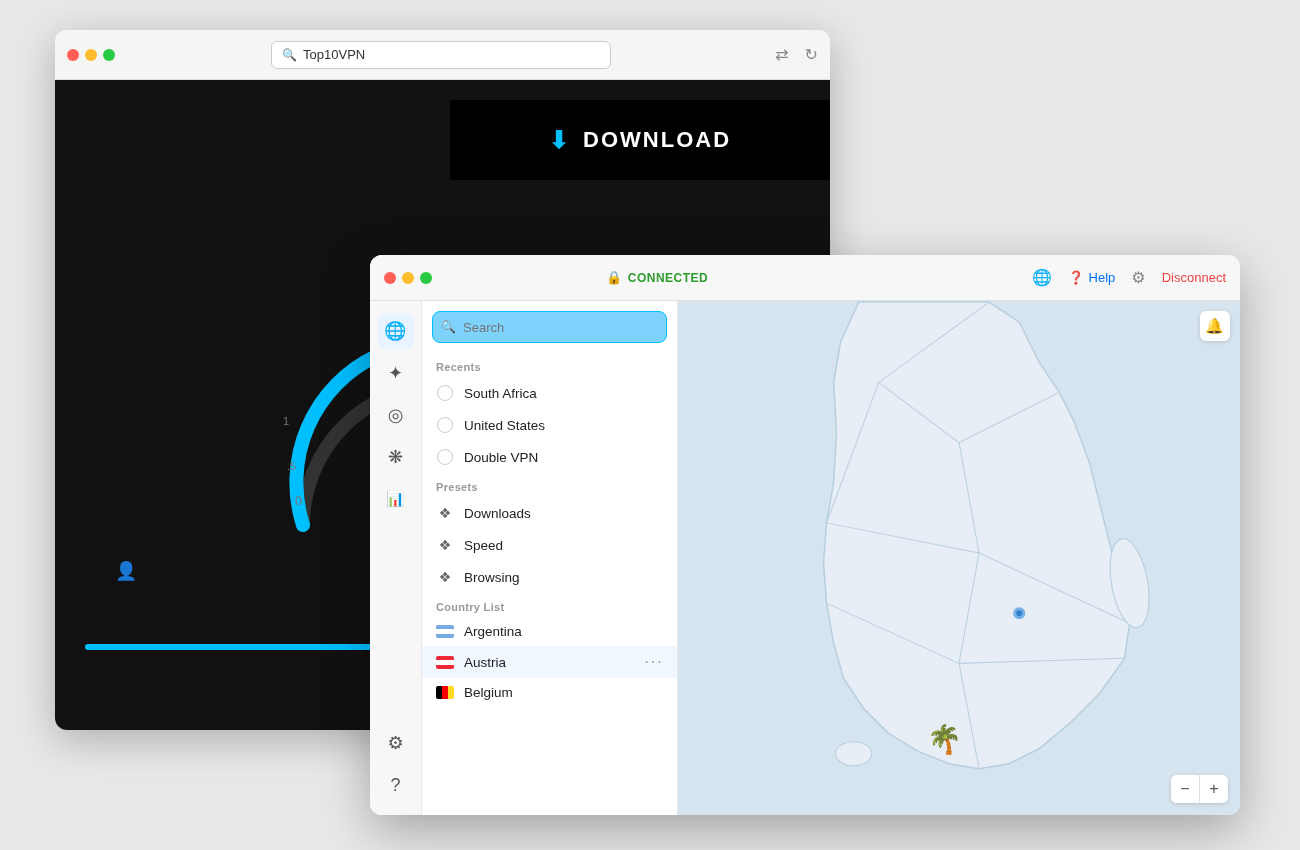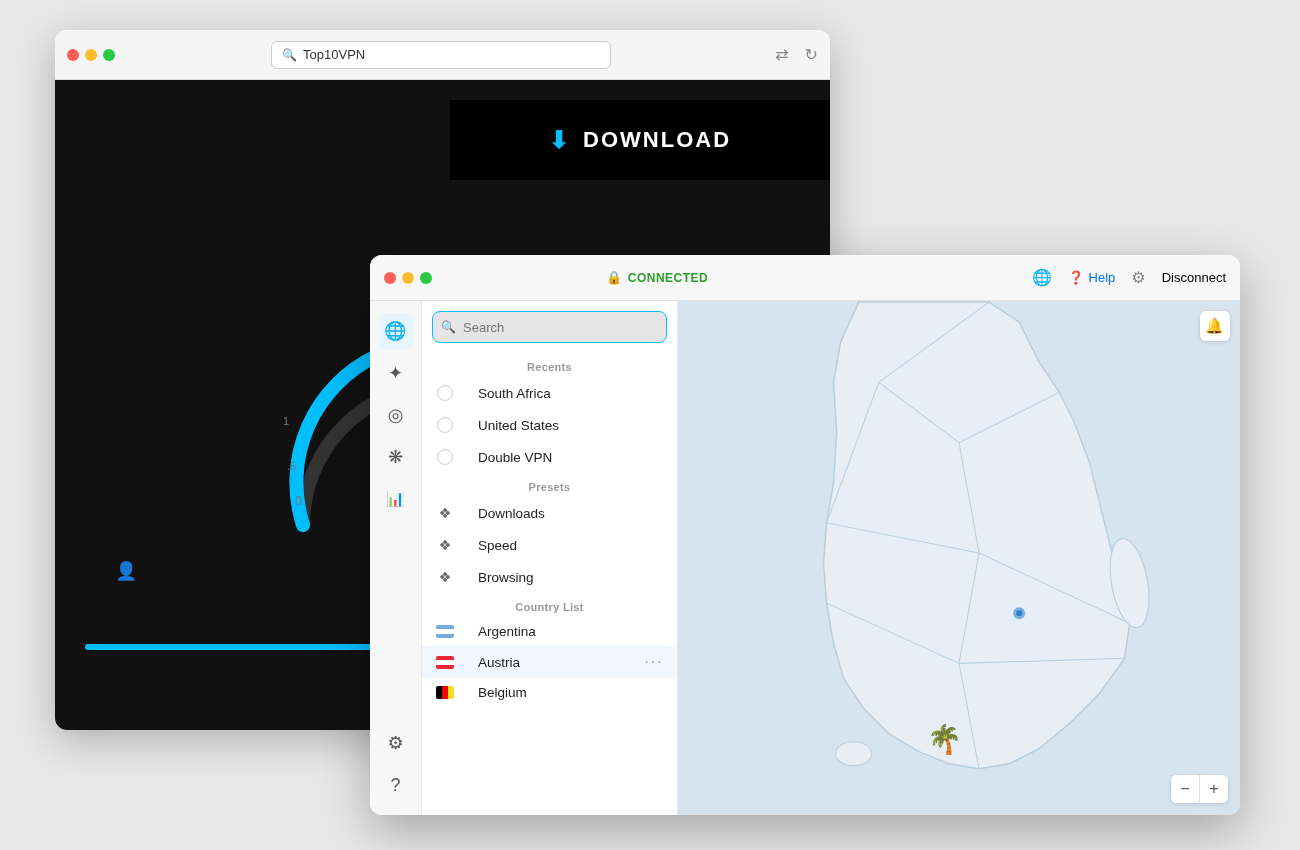--- a/index.html
+++ b/index.html
@@ -207,21 +207,21 @@
       cursor: pointer;
     }
     .settings-icon {
       font-size: 16px;
       color: #888;
       cursor: pointer;
     }
     .disconnect-btn {
       font-size: 13px;
       font-weight: 500;
-      color: #000000;
+      color: #ef4444;
       cursor: pointer;
       padding: 2px 0;
     }
 
     
     .front-body {
       display: flex;
       flex: 1;
       overflow: hidden;
     }
@@ -273,48 +273,47 @@
     }
     .search-input {
       width: 100%;
       height: 32px;
       border: 1.5px solid #00bfff;
       border-radius: 8px;
       padding: 0 10px 0 30px;
       font-size: 13px;
       color: #333;
       outline: none;
-      background: #e5e5e5;
+      background: #7dd3fc;
     }
     .search-icon-input {
       position: absolute;
       left: 9px;
       top: 50%;
       transform: translateY(-50%);
       color: #aaa;
       font-size: 12px;
     }
     .country-list-scroll {
       flex: 1;
       overflow-y: auto;
       padding-bottom: 8px;
     }
     .section-label {
       font-size: 11px;
       font-weight: 600;
       color: #999;
       padding: 8px 14px 4px;
       letter-spacing: 0.3px;
-      text-align: center;
     }
     .list-item {
       display: flex;
       align-items: center;
       padding: 7px 14px;
-      gap: 24px;
+      gap: 10px;
       cursor: pointer;
       font-size: 13.5px;
       color: #222;
     }
     .list-item.highlighted {
       background: #f0f7ff;
       text-align: right;
     }
     .item-icon {
       width: 18px;

